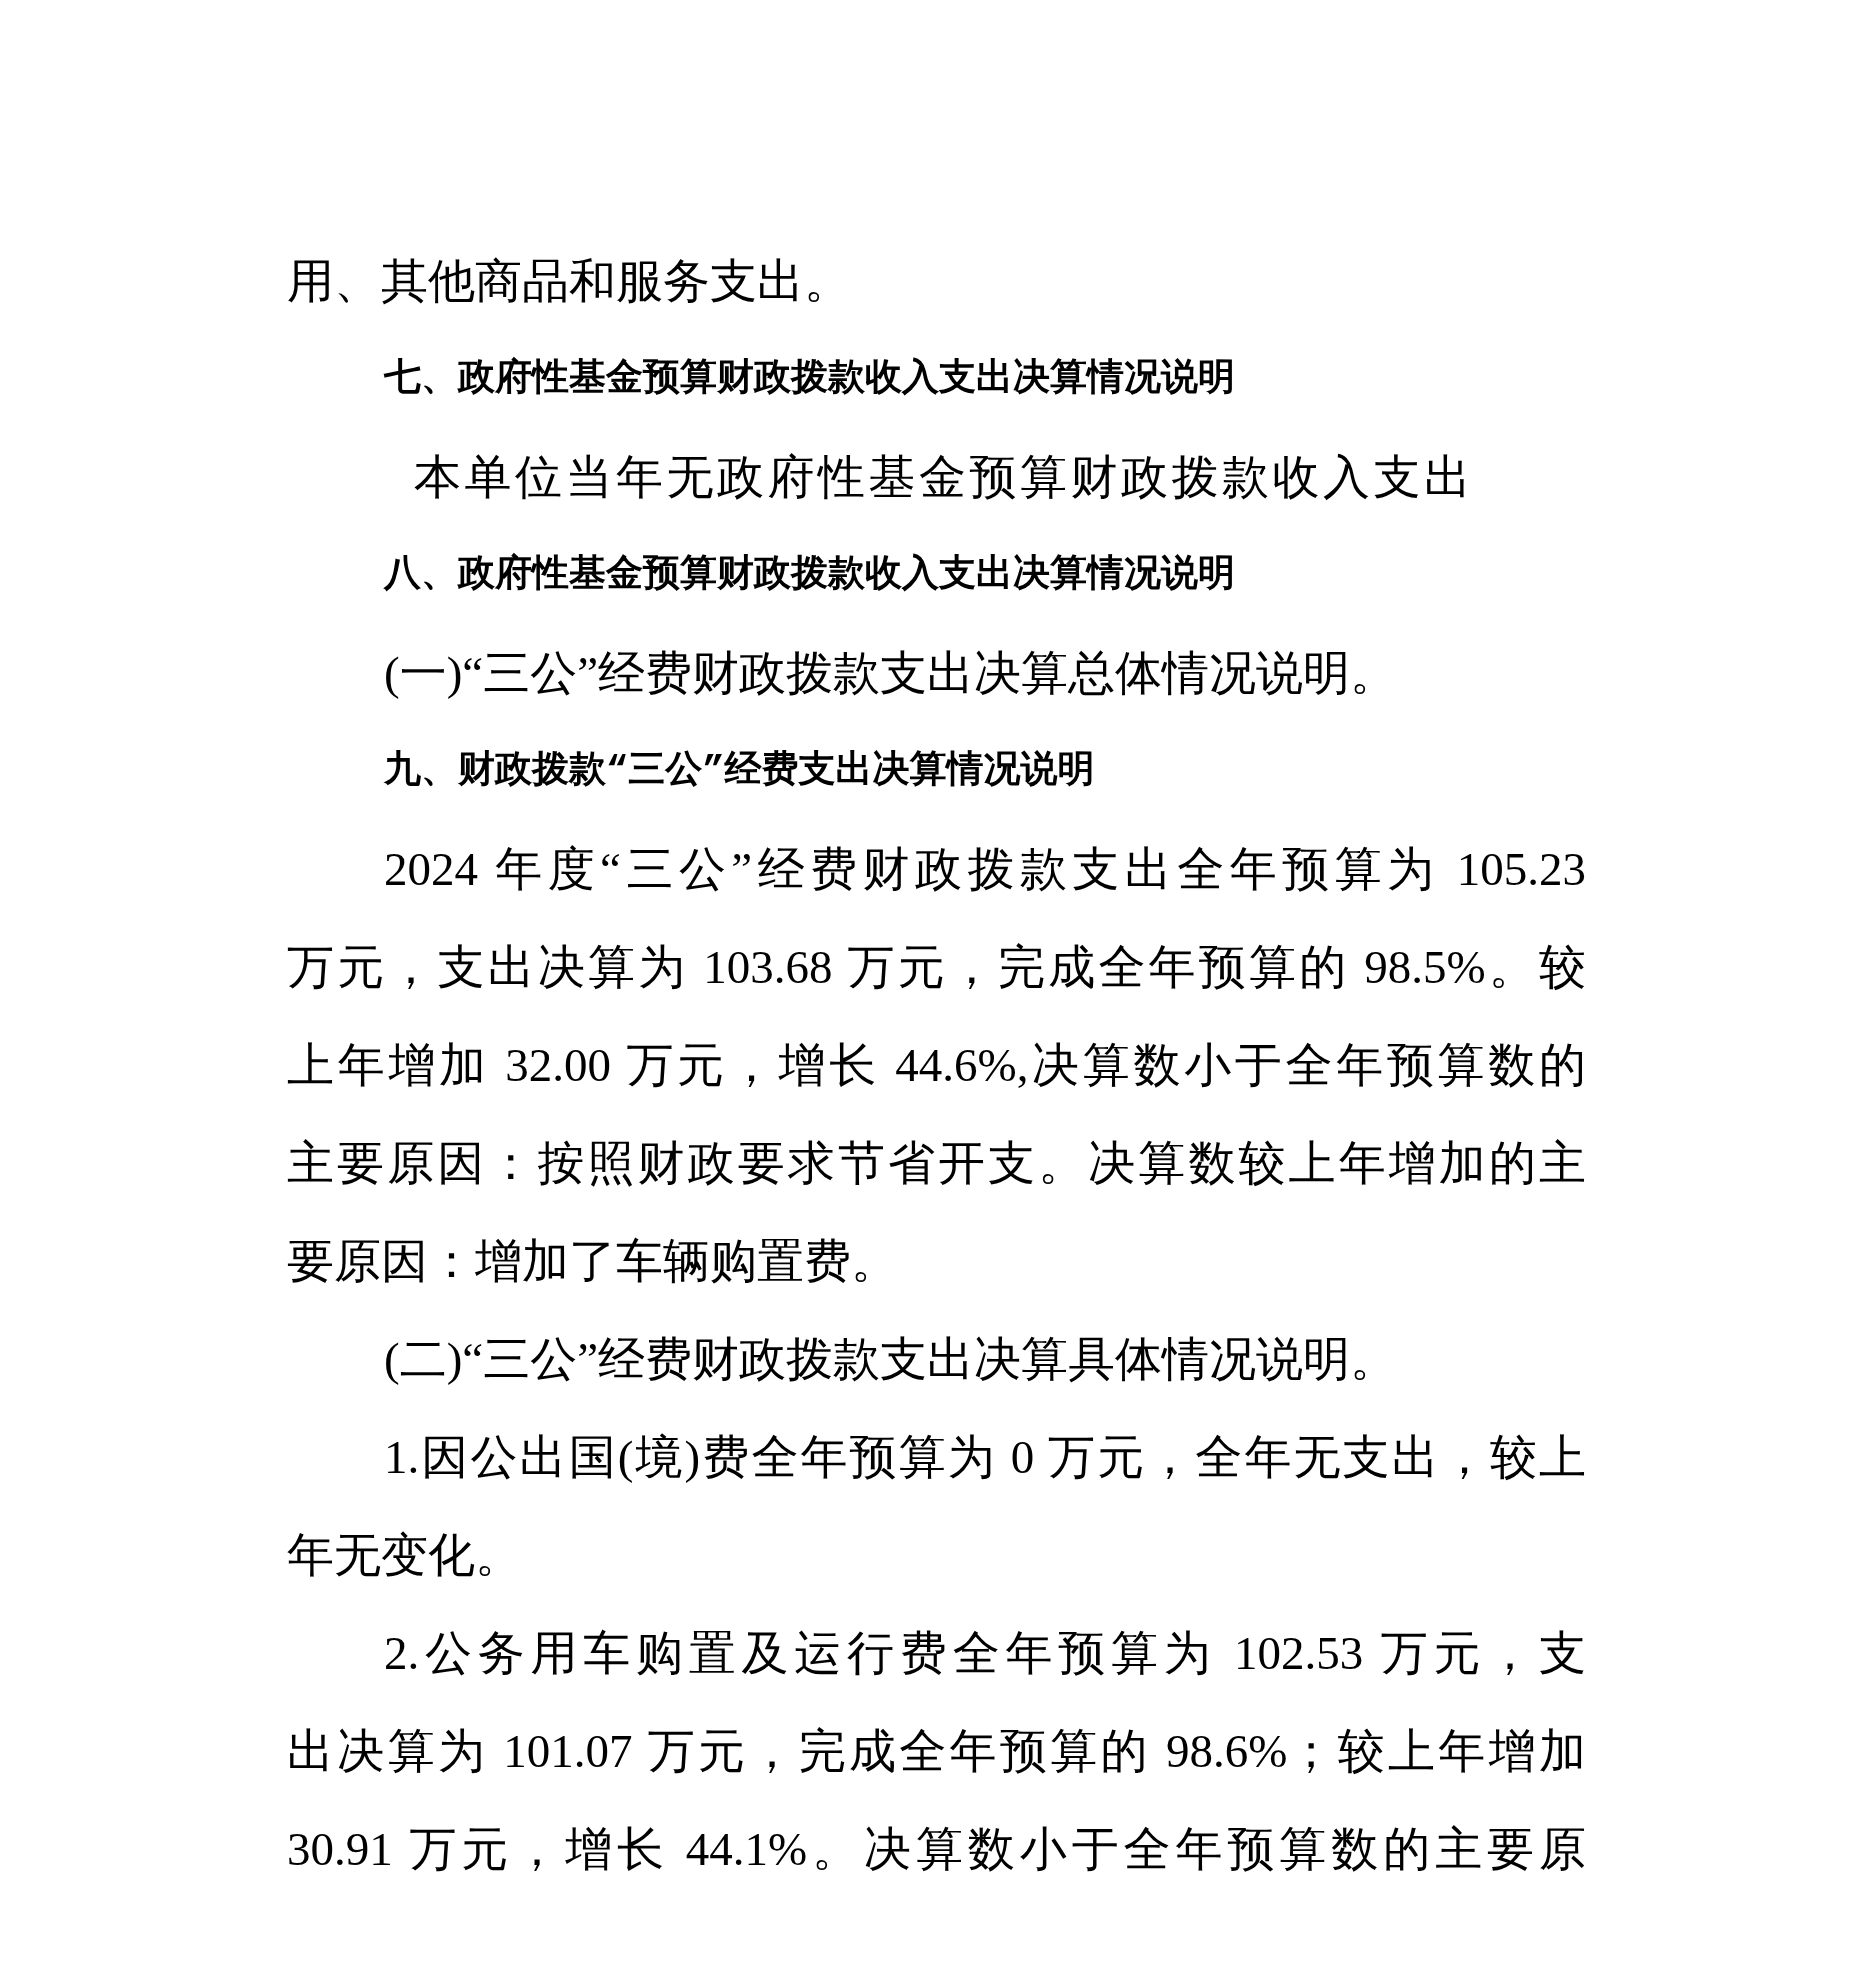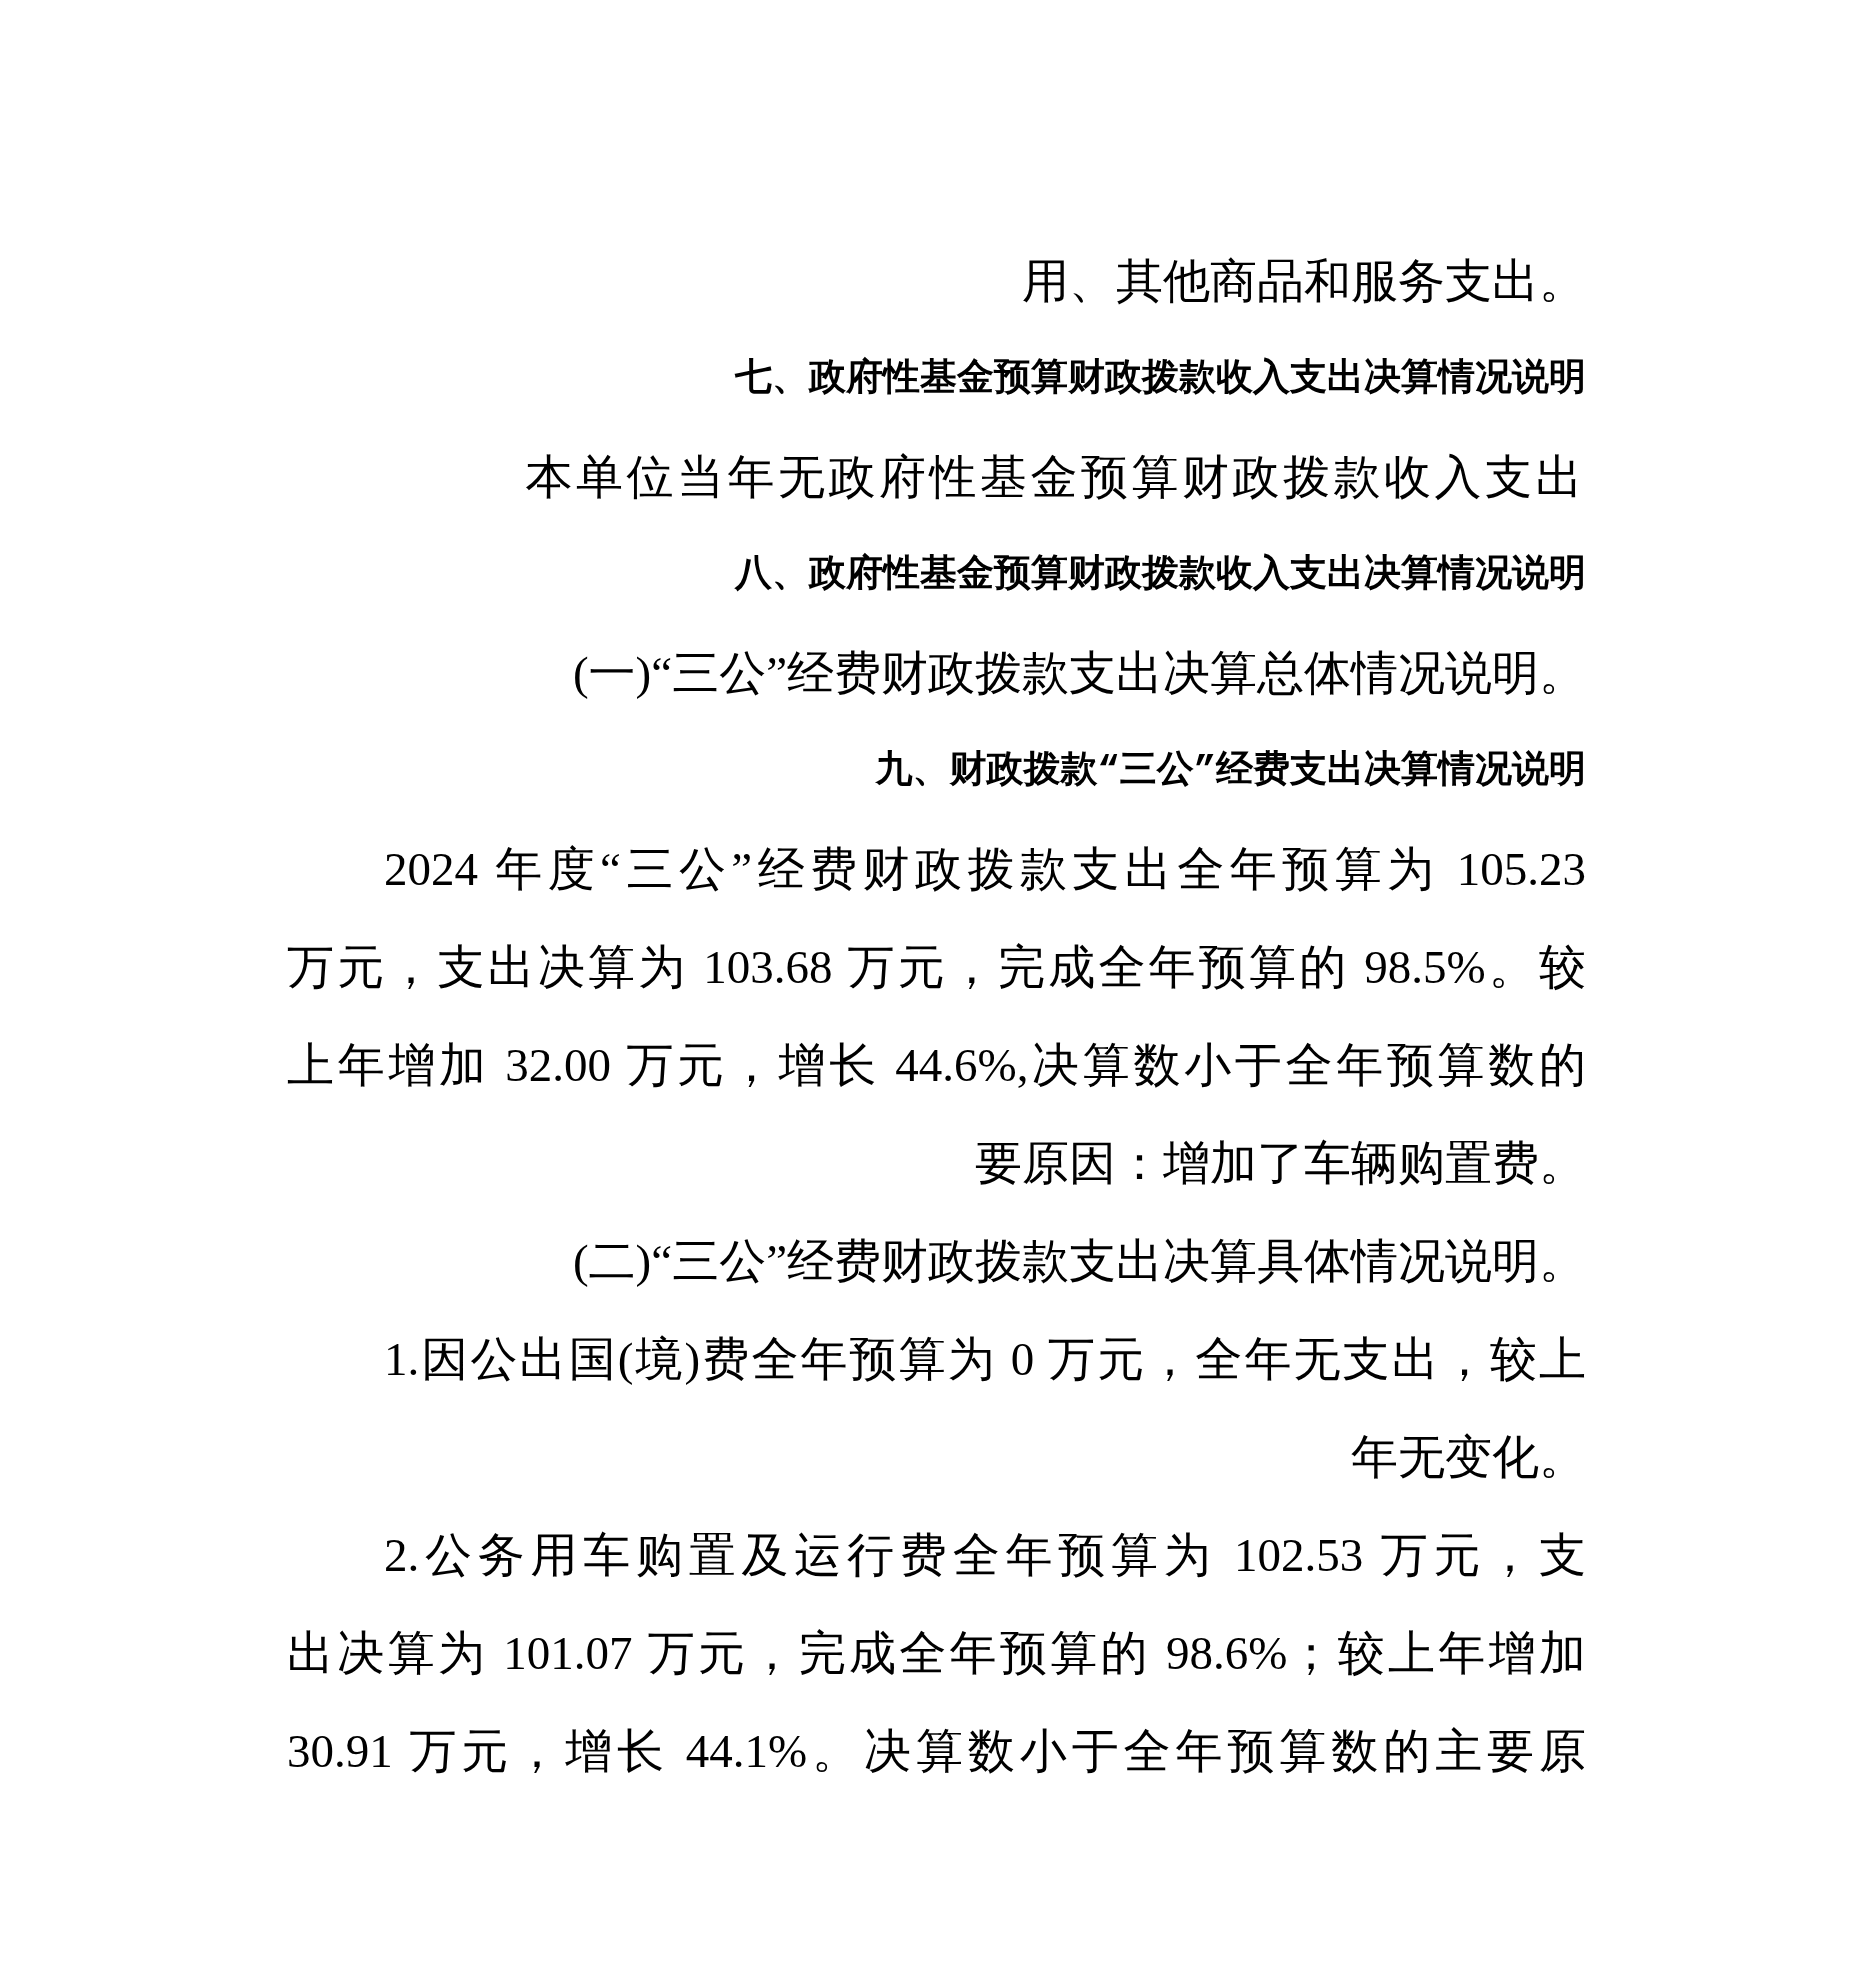--- a/index.html
+++ b/index.html
@@ -26,21 +26,20 @@
     width: 1299px;
   }
   .line {
     height: 98px;
     line-height: 98px;
     font-size: 47px;
     font-family: "Liberation Serif", "DejaVu Serif", serif;
     color: #000000;
     white-space: normal;
     overflow: visible;
-    text-align: right;
   }
   .heading {
     font-family: Liberation Mono, monospace;
     font-weight: 700;
     font-size: 37px;
   }
   .indent2 { text-indent: 97px; }
   .indentw { text-indent: 127px; letter-spacing: 3.5px; }
   .justify { text-align: justify; text-align-last: justify; }
 </style>
@@ -51,20 +50,21 @@
   <div class="content">
     <div class="line body">用、其他商品和服务支出。</div>
     <div class="line heading indent2">七、政府性基金预算财政拨款收入支出决算情况说明</div>
     <div class="line body indentw">本单位当年无政府性基金预算财政拨款收入支出</div>
     <div class="line heading indent2">八、政府性基金预算财政拨款收入支出决算情况说明</div>
     <div class="line body indent2">(一)“三公”经费财政拨款支出决算总体情况说明。</div>
     <div class="line heading indent2">九、财政拨款“三公”经费支出决算情况说明</div>
     <div class="line body indent2 justify">2024 年度“三公”经费财政拨款支出全年预算为 105.23</div>
     <div class="line body justify">万元，支出决算为 103.68 万元，完成全年预算的 98.5%。较</div>
     <div class="line body justify">上年增加 32.00 万元，增长 44.6%,决算数小于全年预算数的</div>
+    <div class="line body justify">主要原因：按照财政要求节省开支。决算数较上年增加的主</div>
     <div class="line body">要原因：增加了车辆购置费。</div>
     <div class="line body indent2">(二)“三公”经费财政拨款支出决算具体情况说明。</div>
     <div class="line body indent2 justify">1.因公出国(境)费全年预算为 0 万元，全年无支出，较上</div>
     <div class="line body">年无变化。</div>
     <div class="line body indent2 justify">2.公务用车购置及运行费全年预算为 102.53 万元，支</div>
     <div class="line body justify">出决算为 101.07 万元，完成全年预算的 98.6%；较上年增加</div>
     <div class="line body justify">30.91 万元，增长 44.1%。决算数小于全年预算数的主要原</div>
 
   </div>
 

